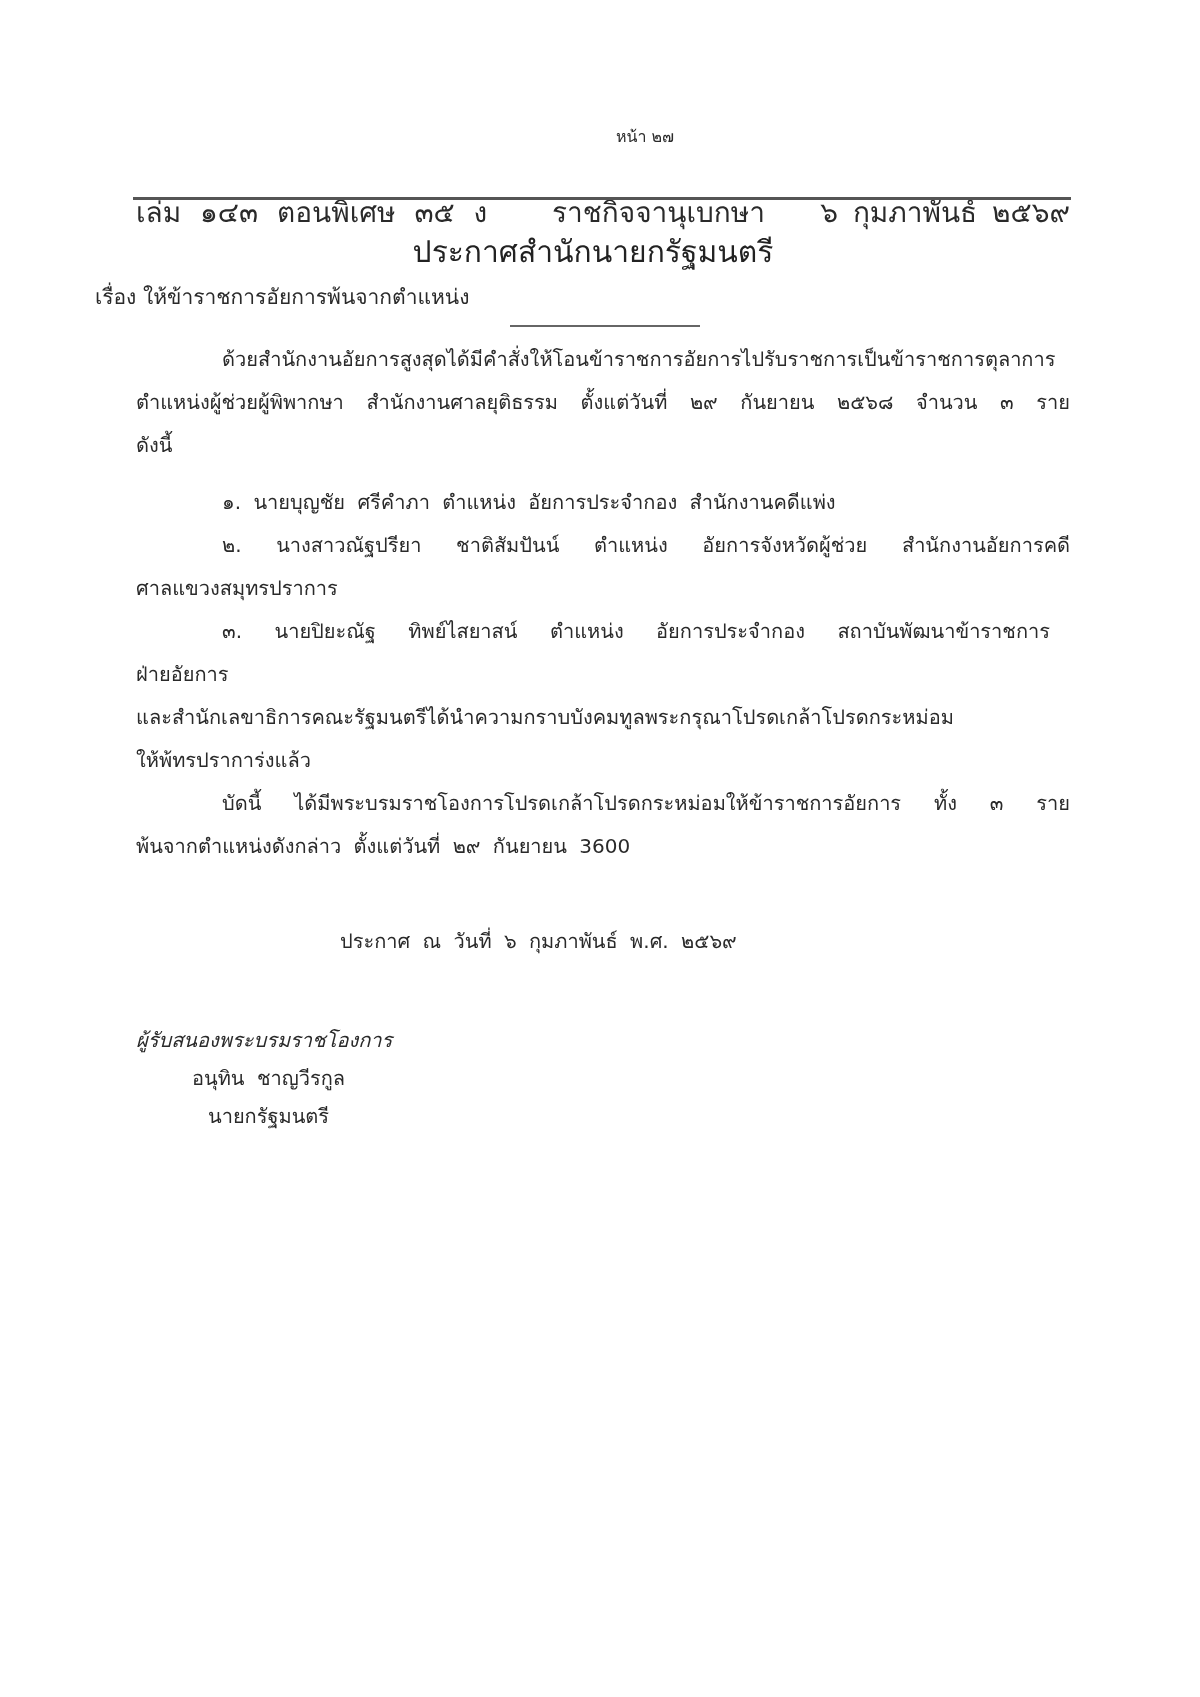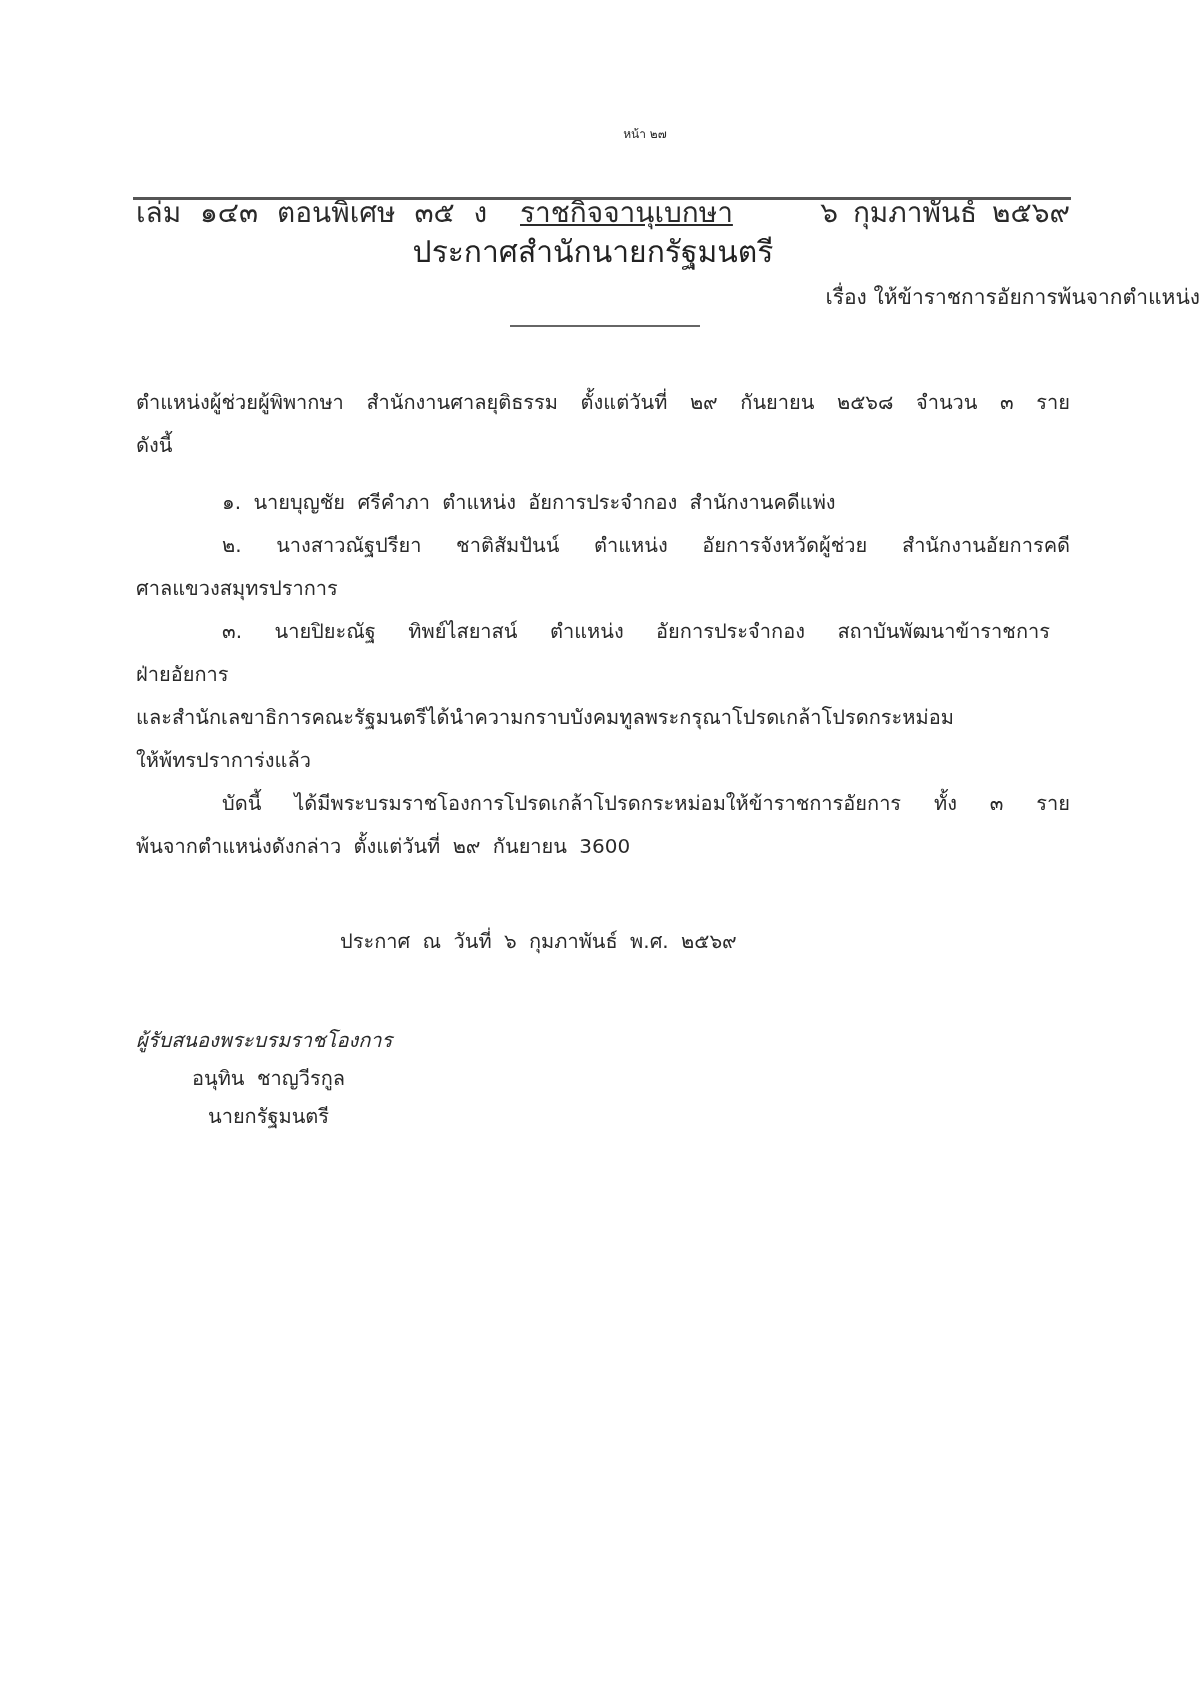--- a/index.html
+++ b/index.html
@@ -21,51 +21,51 @@
       width: 1200px;
       height: 1697px;
       background: #ffffff;
     }
     .abs { position: absolute; white-space: nowrap; }
 
     
     .page-no {
       left: 0; width: 1200px; top: 124px;
       text-align: center;
-      font-size: 12px;
+      font-size: 16px;
       padding-left: 90px;
       box-sizing: border-box;
     }
     .hdr-row {
       top: 162px;
       font-size: 28px;
       margin-top: 28px;
     }
     .hdr-left { left: 136px; word-spacing: 10px; }
-    .hdr-center { left: 520px; text-decoration: underline; }
+    .hdr-center { left: 552px; }
     .hdr-right { right: 130px; word-spacing: 6px; }
     .hdr-rule {
       position: absolute;
       left: 133px; top: 197px;
       width: 938px; height: 3px;
       background: #555555;
     }
 
     
     .title {
       left: 0; width: 1091px; top: 228px;
       text-align: center;
       font-size: 30px;
       color: #222;
       padding-left: 95px;
       box-sizing: border-box;
     }
     .subject {
       left: 0; width: 1200px; top: 280px;
-      text-align: right;
+      text-align: left;
       font-size: 21px;
       padding-left: 95px;
       box-sizing: border-box;
     }
     .title-rule {
       position: absolute;
       left: 510px; top: 325px;
       width: 190px; height: 2px;
       background: #666666;
     }
@@ -93,20 +93,21 @@
   <div class="abs page-no">หน้า ๒๗</div>
   <div class="abs hdr-row hdr-left">เล่ม ๑๔๓ ตอนพิเศษ ๓๕ ง</div>
   <div class="abs hdr-row hdr-center">ราชกิจจานุเบกษา</div>
   <div class="abs hdr-row hdr-right">๖ กุมภาพันธ์ ๒๕๖๙</div>
   <div class="hdr-rule"></div>
 
   <div class="abs title">ประกาศสำนักนายกรัฐมนตรี</div>
   <div class="abs subject">เรื่อง ให้ข้าราชการอัยการพ้นจากตำแหน่ง</div>
   <div class="title-rule"></div>
 
+  <div class="line txt justify" style="left:222px; top:347px; width:848px;">ด้วยสำนักงานอัยการสูงสุดได้มีคำสั่งให้โอนข้าราชการอัยการไปรับราชการเป็นข้าราชการตุลาการ</div>
   <div class="line txt justify" style="left:136px; top:390px; width:934px;">ตำแหน่งผู้ช่วยผู้พิพากษา สำนักงานศาลยุติธรรม ตั้งแต่วันที่ ๒๙ กันยายน ๒๕๖๘ จำนวน ๓ ราย</div>
   <div class="line txt" style="left:136px; top:433px;">ดังนี้</div>
 
   <div class="line txt" style="left:222px; top:490px; word-spacing:6px;">๑. นายบุญชัย ศรีคำภา ตำแหน่ง อัยการประจำกอง สำนักงานคดีแพ่ง</div>
 
   <div class="line txt justify" style="left:222px; top:533px; width:848px;">๒. นางสาวณัฐปรียา ชาติสัมปันน์ ตำแหน่ง อัยการจังหวัดผู้ช่วย สำนักงานอัยการคดี</div>
   <div class="line txt" style="left:136px; top:576px;">ศาลแขวงสมุทรปราการ</div>
 
   <div class="line txt justify" style="left:222px; top:619px; width:828px;">๓. นายปิยะณัฐ ทิพย์ไสยาสน์ ตำแหน่ง อัยการประจำกอง สถาบันพัฒนาข้าราชการ</div>
   <div class="line txt" style="left:136px; top:662px;">ฝ่ายอัยการ</div>

